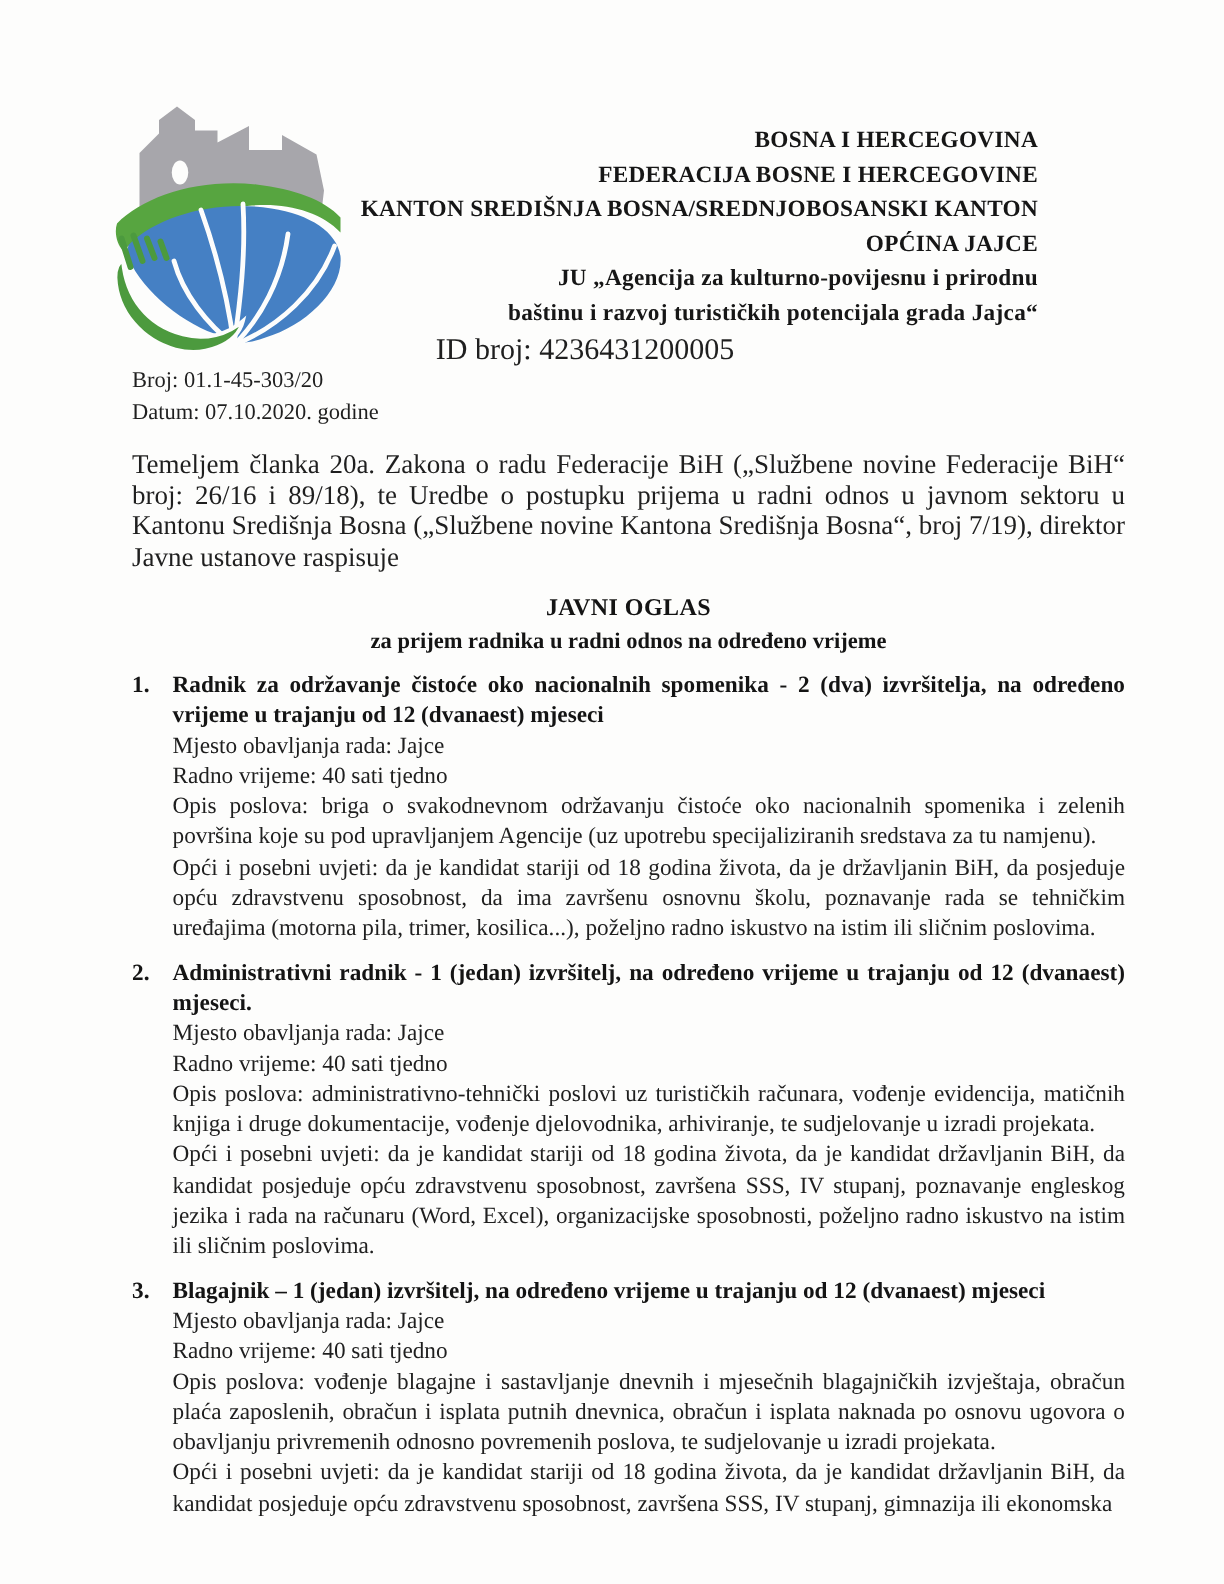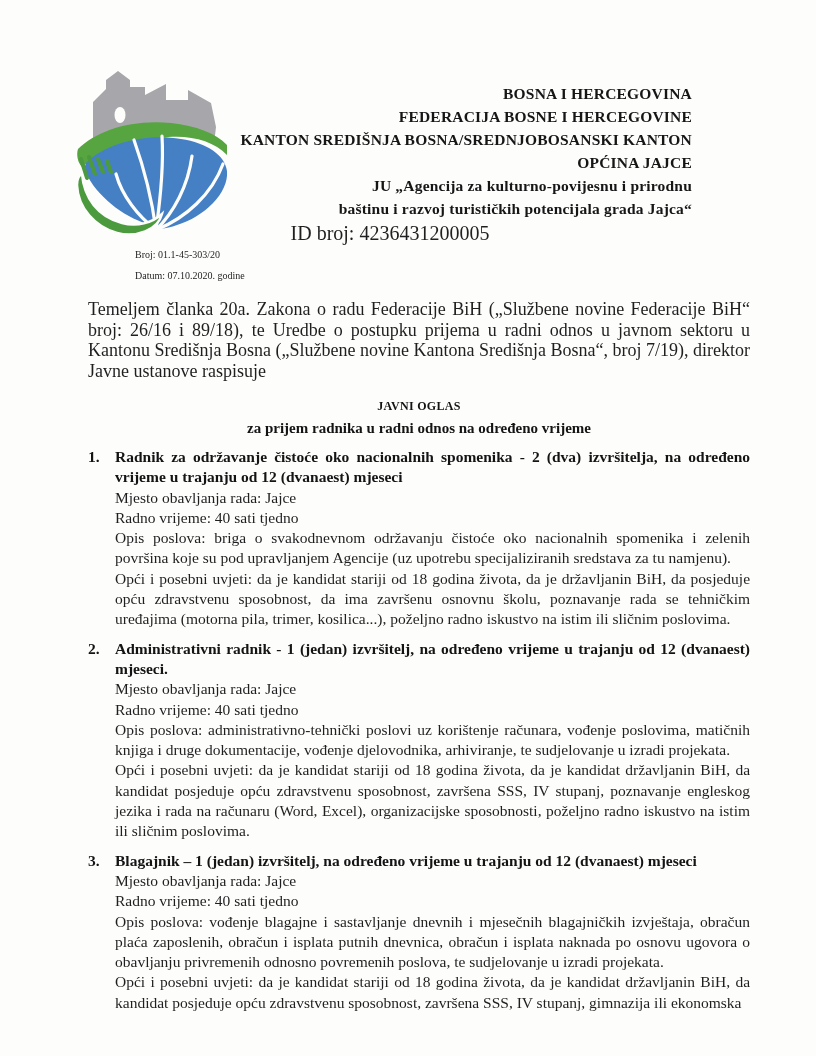--- a/index.html
+++ b/index.html
@@ -10,25 +10,25 @@
     background:#fdfdfc;
     font-family:"Liberation Serif","DejaVu Serif",serif;
     color:#1f1f1f;
     overflow:hidden;
   }
   .logo{position:absolute;left:76px;top:70px;width:158px;height:173px;}
   .content{margin:0 66px 0 88px;}
   .org{margin-top:82px;text-align:right;padding-right:58px;
        font-weight:bold;font-size:15.5px;line-height:23px;color:#161616;letter-spacing:.2px;}
   .id-line{margin-top:3px;text-align:center;padding-right:58px;font-size:20px;line-height:20px;}
-  .refs{font-size:10px;line-height:21px;margin-top:1px;margin-left:47px;}
+  .refs{font-size:15px;line-height:21px;margin-top:1px;}
   .intro{margin:13px 0 0 0;font-size:18px;line-height:20.5px;
          text-align:justify;text-justify:inter-word;}
   .heading{margin-top:14px;text-align:center;font-weight:bold;color:#141414;}
-  .heading .h1{font-size:12px;line-height:22px;letter-spacing:.3px;}
+  .heading .h1{font-size:16px;line-height:22px;letter-spacing:.3px;}
   .heading .h2{font-size:15px;line-height:23px;}
   .jobs{margin-top:7px;}
   .job{display:flex;margin-top:9px;}
   .job:first-child{margin-top:0;}
   .job-num{flex:none;width:27px;font-weight:bold;font-size:15.5px;line-height:20.3px;color:#141414;}
   .job-body{flex:1;min-width:0;}
   .job-title{margin:0;font-weight:bold;font-size:15.5px;line-height:20.3px;color:#141414;
              text-align:justify;text-justify:inter-word;}
   .field{margin:0;font-size:15.5px;line-height:20.3px;text-align:justify;text-justify:inter-word;}
   .field .label{text-underline-offset:2px;}
@@ -98,21 +98,21 @@
             <p class="field"><span class="label">Opis poslova</span><span class="ftext">: briga o svakodnevnom održavanju čistoće oko nacionalnih spomenika i zelenih površina koje su pod upravljanjem Agencije (uz upotrebu specijaliziranih sredstava za tu namjenu).</span></p>
             <p class="field"><span class="label">Opći i posebni uvjeti</span><span class="ftext">: da je kandidat stariji od 18 godina života, da je državljanin BiH, da posjeduje opću zdravstvenu sposobnost, da ima završenu osnovnu školu, poznavanje rada se tehničkim uređajima (motorna pila, trimer, kosilica...), poželjno radno iskustvo na istim ili sličnim poslovima.</span></p>
           </div>
         </div>
         <div class="job">
           <div class="job-num">2.</div>
           <div class="job-body">
             <p class="job-title">Administrativni radnik - 1 (jedan) izvršitelj, na određeno vrijeme u trajanju od 12 (dvanaest) mjeseci.</p>
             <p class="field"><span class="label">Mjesto obavljanja rada</span><span class="ftext">: Jajce</span></p>
             <p class="field"><span class="label">Radno vrijeme</span><span class="ftext">: 40 sati tjedno</span></p>
-            <p class="field"><span class="label">Opis poslova</span><span class="ftext">: administrativno-tehnički poslovi uz korištenje računara, vođenje poslovima, matičnih knjiga i druge dokumentacije, vođenje djelovodnika, arhiviranje, te sudjelovanje u izradi projekata.</span></p>
+            <p class="field"><span class="label">Opis poslova</span><span class="ftext">: administrativno-tehnički poslovi uz turističkih računara, vođenje evidencija, matičnih knjiga i druge dokumentacije, vođenje djelovodnika, arhiviranje, te sudjelovanje u izradi projekata.</span></p>
             <p class="field"><span class="label">Opći i posebni uvjeti</span><span class="ftext">: da je kandidat stariji od 18 godina života, da je kandidat državljanin BiH, da kandidat posjeduje opću zdravstvenu sposobnost, završena SSS, IV stupanj, poznavanje engleskog jezika i rada na računaru (Word, Excel), organizacijske sposobnosti, poželjno radno iskustvo na istim ili sličnim poslovima.</span></p>
           </div>
         </div>
         <div class="job">
           <div class="job-num">3.</div>
           <div class="job-body">
             <p class="job-title">Blagajnik – 1 (jedan) izvršitelj, na određeno vrijeme u trajanju od 12 (dvanaest) mjeseci</p>
             <p class="field"><span class="label">Mjesto obavljanja rada</span><span class="ftext">: Jajce</span></p>
             <p class="field"><span class="label">Radno vrijeme</span><span class="ftext">: 40 sati tjedno</span></p>
             <p class="field"><span class="label">Opis poslova</span><span class="ftext">: vođenje blagajne i sastavljanje dnevnih i mjesečnih blagajničkih izvještaja, obračun plaća zaposlenih, obračun i isplata putnih dnevnica, obračun i isplata naknada po osnovu ugovora o obavljanju privremenih odnosno povremenih poslova, te sudjelovanje u izradi projekata.</span></p>

